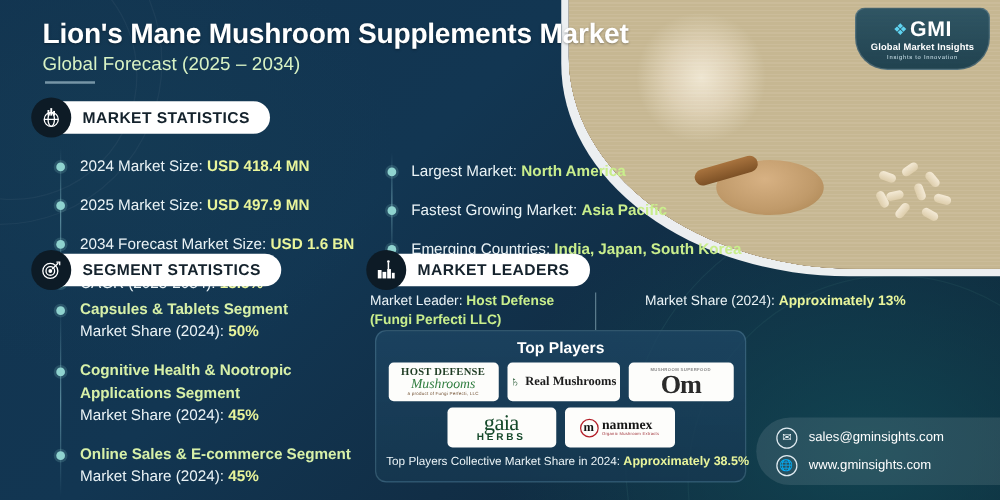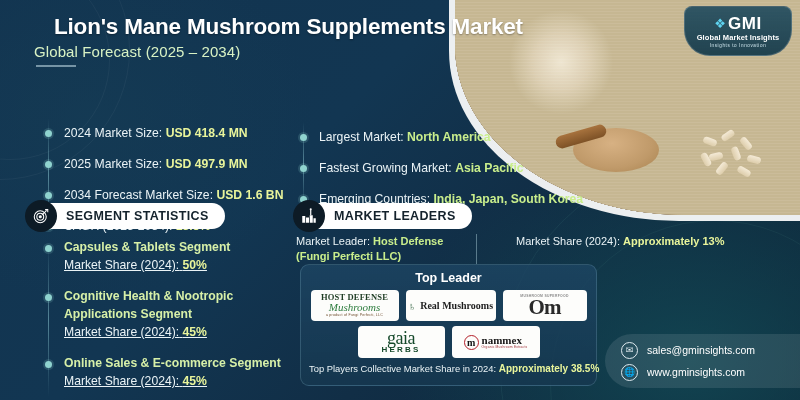--- a/index.html
+++ b/index.html
@@ -75,21 +75,20 @@
   .gmi-mark { color: #5fd3f0; font-size: 13px; line-height: 1; }
   .gmi-name { color: #ffffff; font-size: 17px; font-weight: bold; letter-spacing: .5px; line-height: 1; }
   .gmi-sub { color: #ffffff; font-size: 7.5px; font-weight: bold; letter-spacing: .1px; }
   .gmi-tag { color: #cfe6ee; font-size: 4.6px; letter-spacing: .6px; }
 
   
   .title {
     position: absolute; left: 34px; top: 14px;
     color: #ffffff; font-size: 22.5px; font-weight: bold; letter-spacing: -0.2px;
     text-shadow: 0 1px 2px rgba(0,0,0,0.35);
-    margin-left: 20px;
   }
   .subtitle {
     position: absolute; left: 34px; top: 43px;
     color: #d8f2c4; font-size: 15px; letter-spacing: .1px;
   }
   .title-rule {
     position: absolute; left: 36px; top: 65px; width: 40px; height: 2px;
     background: rgba(200,225,235,0.55);
   }
 
@@ -124,21 +123,21 @@
     position: absolute; left: -3px; top: 7px; width: 7px; height: 7px; border-radius: 50%;
     background: #8fd3cf; box-shadow: 0 0 0 2px rgba(143,211,207,0.18);
   }
   .btext { color: #eaf3f6; font-size: 12.2px; line-height: 20px; white-space: nowrap; }
   .bval { color: #e9f59b; font-weight: bold; }
   .bval-green { color: #c9ee8c; font-weight: bold; }
 
   
   .segrow { position: relative; padding-left: 16px; margin-bottom: 12px; }
   .seg-head { color: #d7f0a8; font-size: 12.2px; font-weight: bold; line-height: 18px; }
-  .seg-sub { color: #eaf3f6; font-size: 12.2px; line-height: 19px; text-decoration: underline; }
+  .seg-sub { color: #eaf3f6; font-size: 12.2px; line-height: 19px; }
 
   
   .leader-line { position: absolute; left: 296px; top: 234px; display: flex; align-items: flex-start; }
   .ll-left { color: #eaf3f6; font-size: 11px; line-height: 15px; width: 180px; }
   .ll-div { width: 1px; height: 30px; background: rgba(180,215,225,0.45); margin: 0 12px 0 0; }
   .ll-right { color: #eaf3f6; font-size: 11px; line-height: 15px; white-space: nowrap; padding-left: 27px; }
 
   
   .players {
     position: absolute; left: 300px; top: 264px; width: 297px; height: 122px;
@@ -236,20 +235,33 @@
       <span class="gmi-name">GMI</span>
     </div>
     <div class="gmi-sub">Global Market Insights</div>
     <div class="gmi-tag">Insights to Innovation</div>
   </div>
 
   <div class="title">Lion's Mane Mushroom Supplements Market</div>
   <div class="subtitle">Global Forecast (2025 – 2034)</div>
   <div class="title-rule"></div>
 
+  <div class="pill" style="left:28px; top:81px;">
+    <div class="pill-badge">
+      <svg viewBox="0 0 24 24" fill="none" stroke="#ffffff" stroke-width="1.4">
+        <circle cx="12" cy="14" r="7.5"></circle>
+          <ellipse cx="12" cy="14" rx="3.4" ry="7.5"></ellipse>
+        <line x1="4.5" y1="14" x2="19.5" y2="14"></line>
+        <rect x="8" y="4" width="2" height="6" fill="#fff" stroke="none"></rect>
+        <rect x="11" y="2" width="2" height="8" fill="#fff" stroke="none"></rect>
+        <rect x="14" y="5" width="2" height="5" fill="#fff" stroke="none"></rect>
+      </svg>
+    </div>
+    <span class="pill-title">MARKET STATISTICS</span>
+  </div>
 
   <div class="blist" style="left:48px; top:112px;">
     <div class="spine"></div>
     <div class="brow">
         <span class="dot"></span>
       <div class="btext"><span>2024 Market Size:</span>
       <span class="bval">USD 418.4 MN</span></div>
       </div>
     <div class="brow">
         <span class="dot"></span>
@@ -262,21 +274,21 @@
       <span class="bval">USD 1.6 BN</span></div>
       </div>
     <div class="brow">
         <span class="dot"></span>
       <div class="btext"><span>CAGR (2025-2034):</span>
       <span class="bval">13.5%</span></div>
       </div>
   </div>
 
 
-  <div class="blist" style="left:303px; top:116px;">
+  <div class="blist" style="left:313px; top:116px;">
     <div class="spine"></div>
     <div class="brow">
         <span class="dot"></span>
       <div class="btext"><span>Largest Market:</span>
       <span class="bval-green">North America</span></div>
       </div>
     <div class="brow">
         <span class="dot"></span>
       <div class="btext"><span>Fastest Growing Market:</span>
       <span class="bval-green">Asia Pacific</span></div>
@@ -345,21 +357,21 @@
       <span class="bval-green">(Fungi Perfecti LLC)</span>
     </div>
     <div class="ll-div"></div>
     <div class="ll-right">
       <span>Market Share (2024):</span>
       <span class="bval">Approximately 13%</span>
     </div>
   </div>
 
   <div class="players">
-    <div class="players-title">Top Leader</div>
+    <div class="players-title">Top Players</div>
 
     <div class="logo-row">
       <div class="logo-box lb1">
         <div class="hd">
           <div class="hd1">HOST DEFENSE</div>
           <div class="hd2">Mushrooms</div>
           <div class="hd3">a product of Fungi Perfecti, LLC</div>
         </div>
       </div>
       <div class="logo-box lb2">

